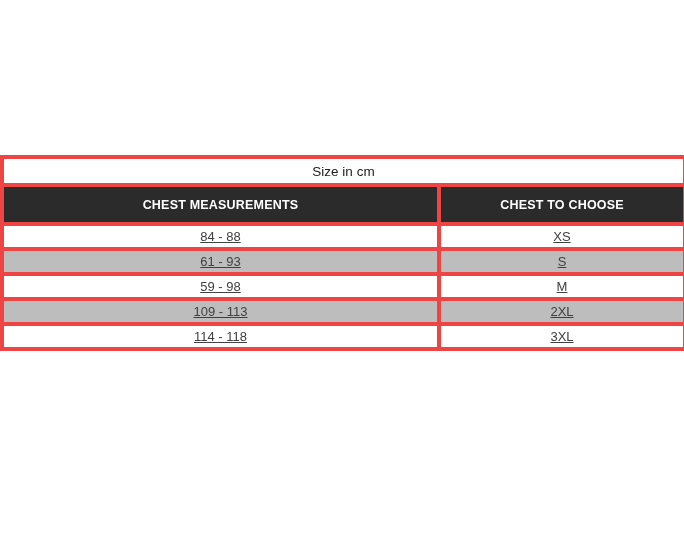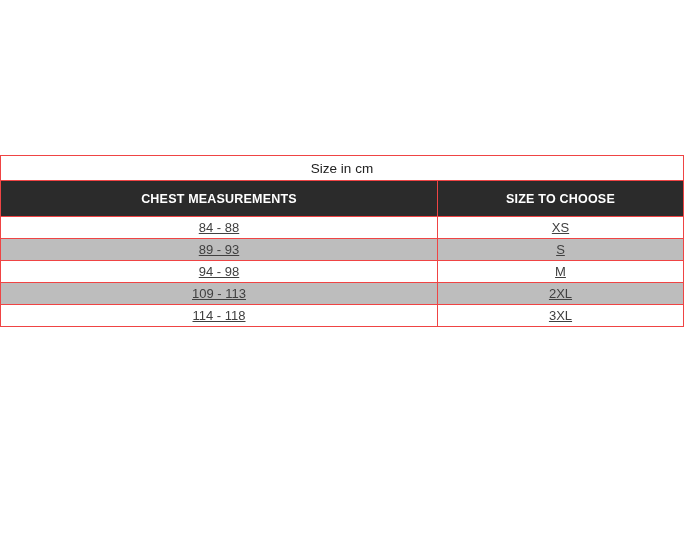--- a/index.html
+++ b/index.html
@@ -17,21 +17,21 @@
   table.size-chart {
     border-collapse: collapse;
     position: absolute;
     top: 155px;
     left: 0;
     width: 683px;
     table-layout: fixed;
   }
   table.size-chart td,
   table.size-chart th {
-    border: 1px solid #ef4444;
+    border: 4px solid #ef4444;
     text-align: center;
     vertical-align: middle;
     padding: 0;
     overflow: hidden;
     white-space: nowrap;
   }
   td.caption-cell {
     height: 24px;
     font-size: 13.5px;
     font-weight: 400;
@@ -65,32 +65,32 @@
   <colgroup>
     <col style="width:437px">
     <col style="width:246px">
   </colgroup>
   <tbody>
     <tr>
       <td class="caption-cell" colspan="2">Size in cm</td>
     </tr>
     <tr>
       <th class="col-header">CHEST MEASUREMENTS</th>
-      <th class="col-header">SIZE TO CHOOSE</th>
+      <th class="col-header">CHEST TO CHOOSE</th>
     </tr>
     <tr>
       <td class="data-cell">84 - 88</td>
       <td class="data-cell">XS</td>
     </tr>
     <tr class="alt">
-      <td class="data-cell">89 - 93</td>
+      <td class="data-cell">61 - 93</td>
       <td class="data-cell">S</td>
     </tr>
     <tr>
-      <td class="data-cell">94 - 98</td>
+      <td class="data-cell">59 - 98</td>
       <td class="data-cell">M</td>
     </tr>
     <tr class="alt">
       <td class="data-cell">109 - 113</td>
       <td class="data-cell">2XL</td>
     </tr>
     <tr>
       <td class="data-cell">114 - 118</td>
       <td class="data-cell">3XL</td>
     </tr>

